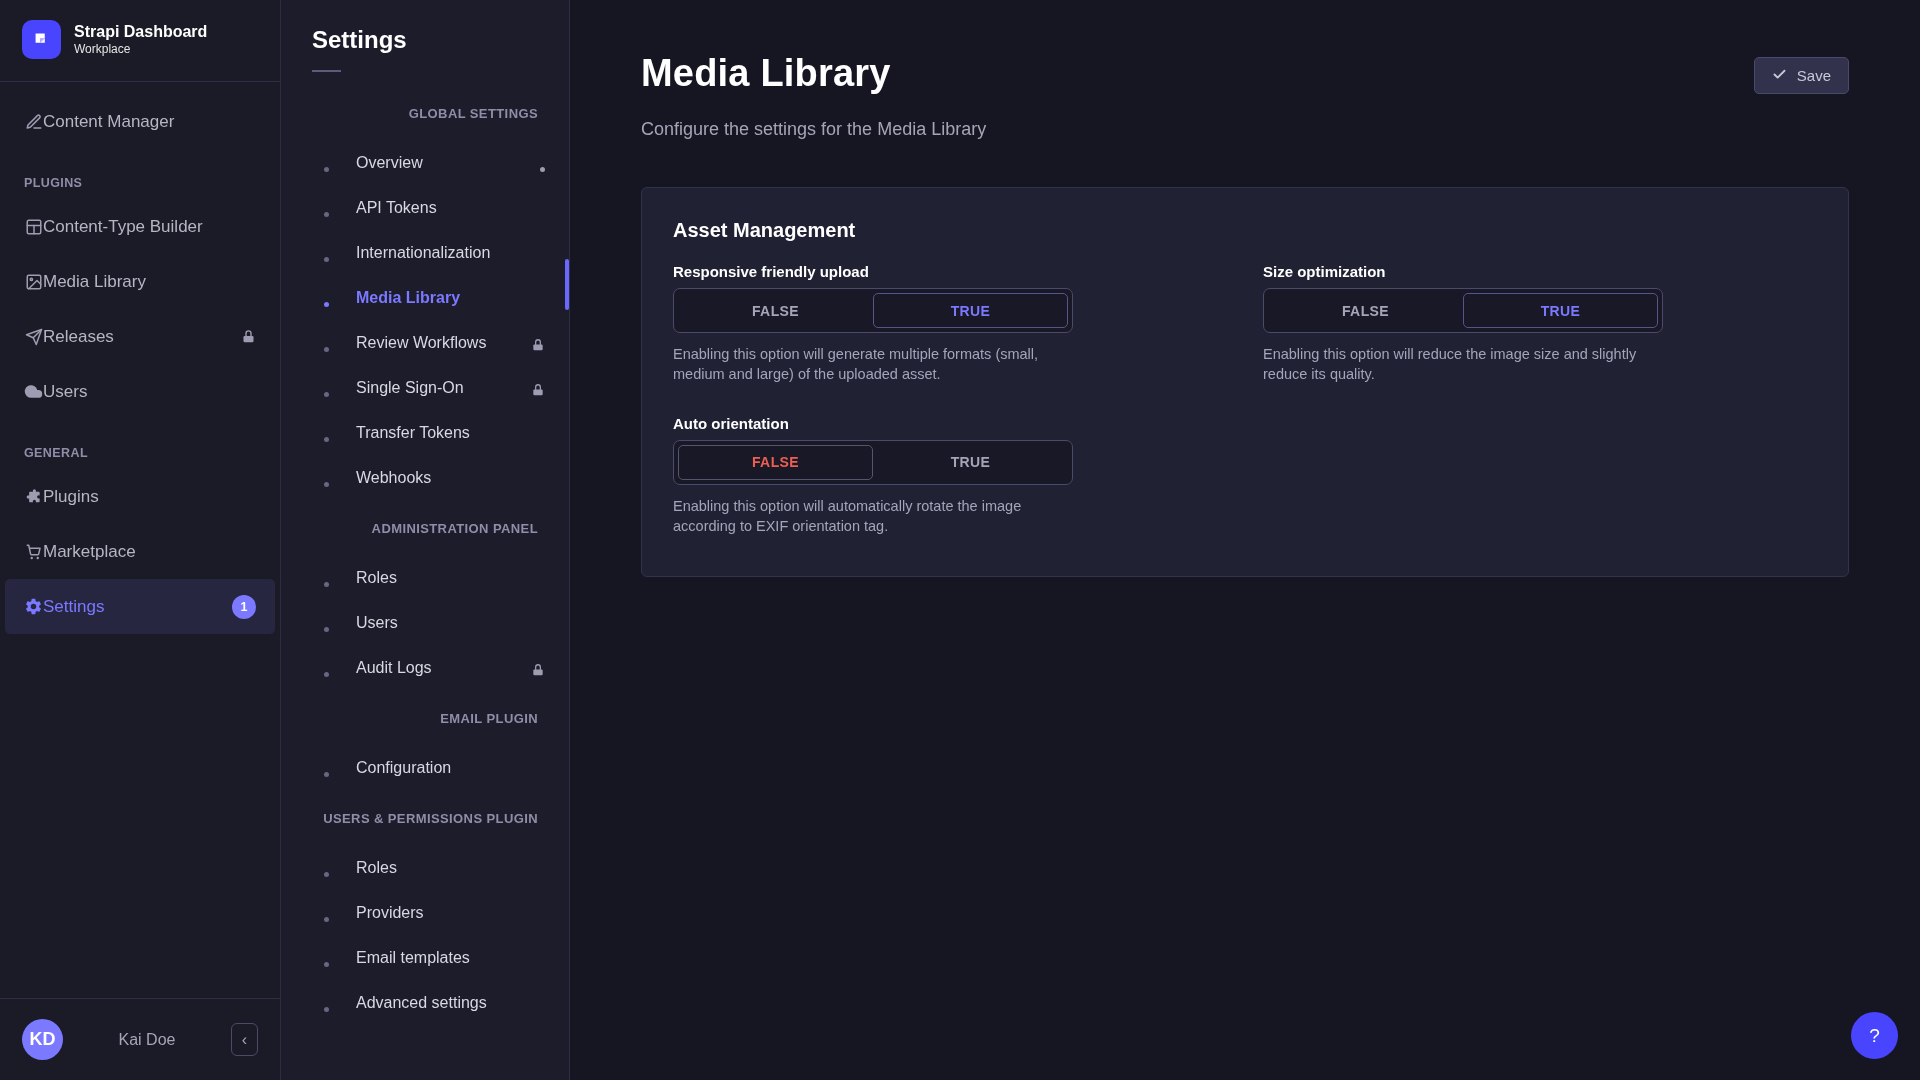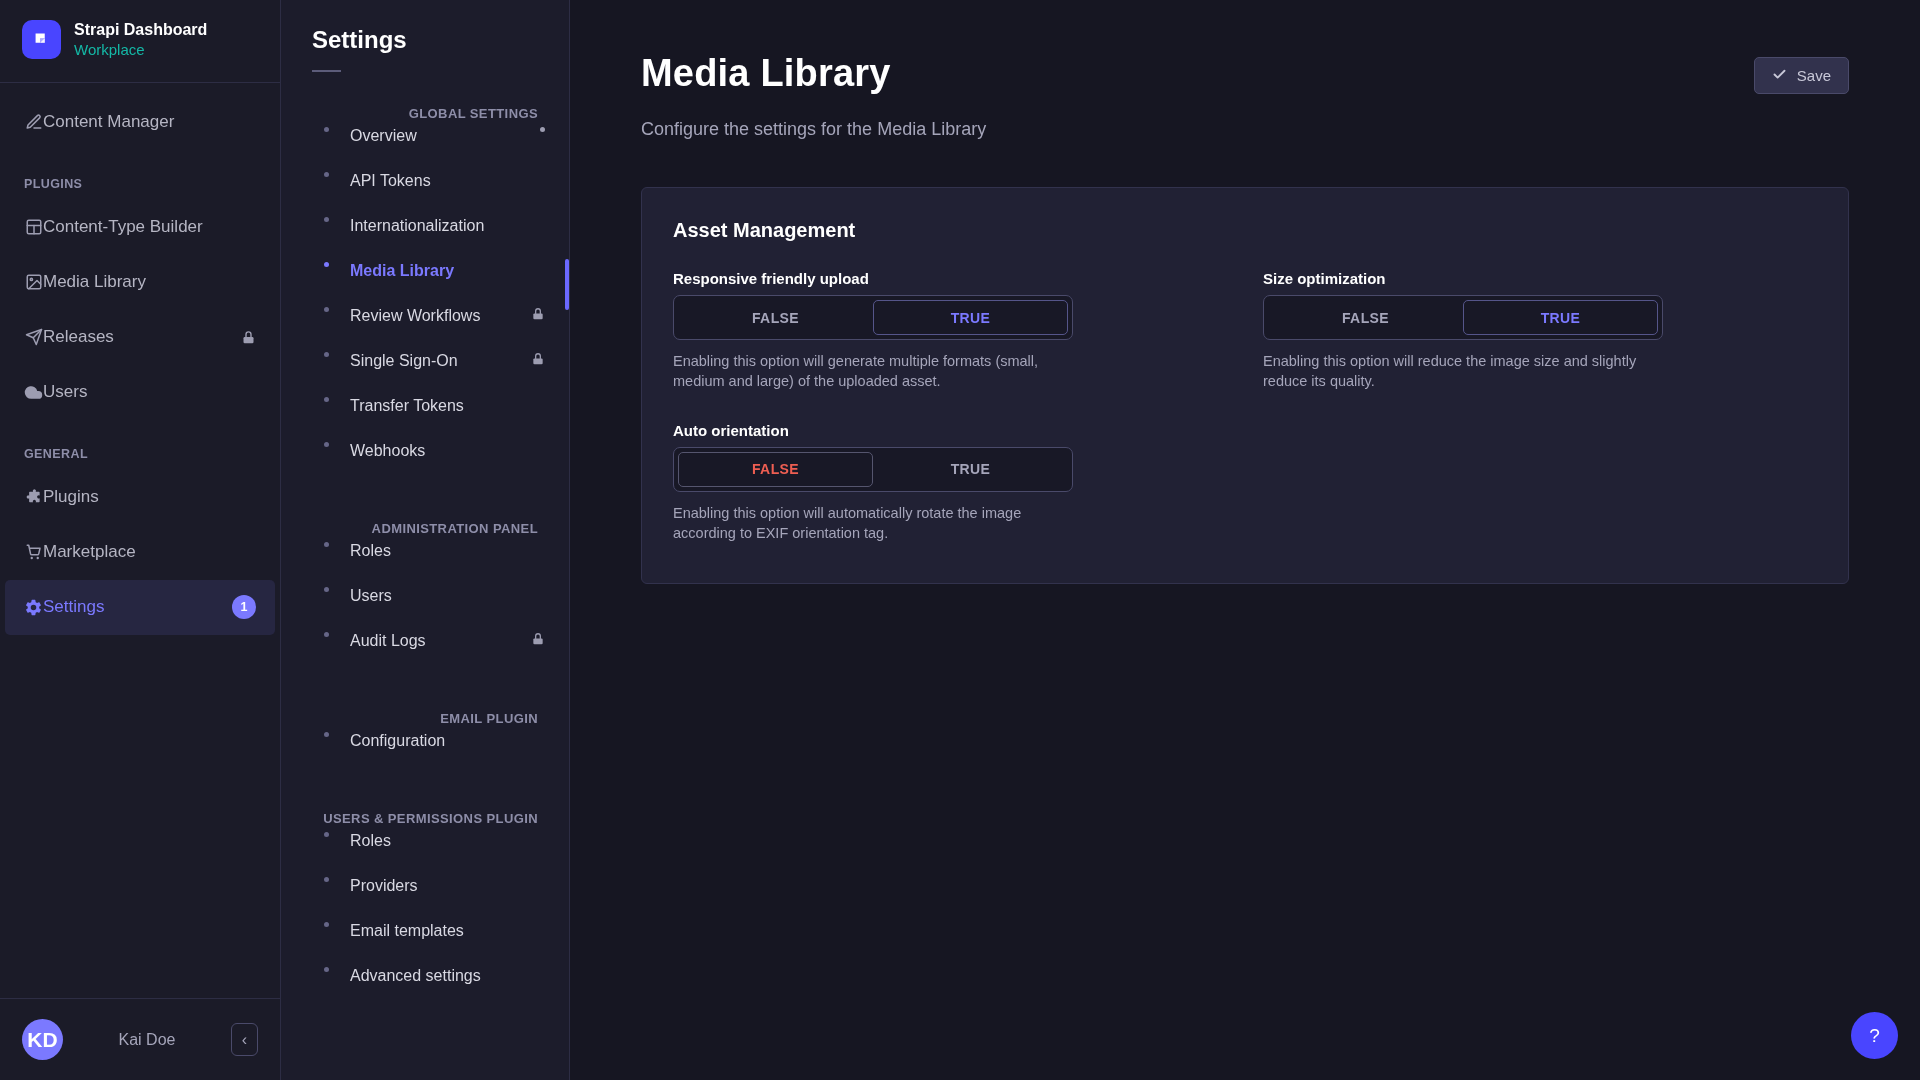--- a/index.html
+++ b/index.html
@@ -23,21 +23,21 @@
     display:flex; align-items:center; gap:13px;
     padding:20px 22px 22px 22px;
     border-bottom:1px solid #2d2d44;
   }
   .logo-mark {
     width:39px; height:39px; border-radius:10px;
     background:#4945ff; display:flex; align-items:center; justify-content:center;
     flex-shrink:0;
   }
   .logo-title { font-size:16px; font-weight:bold; color:#fff; line-height:1.25; }
-  .logo-sub { font-size:15px; color:#14b8a6; line-height:1.3; }
+  .logo-sub { font-size:12px; color:#e5e5e5; line-height:1.3; }
 
   .nav { padding:12px 5px 0 5px; flex:1; }
   .nav-item {
     height:55px; display:flex; align-items:center; 
     padding:0 19px; border-radius:5px;
     color:#b5b5c3; font-size:17px; cursor:pointer;
   }
   .nav-item .nicon { color:#9d9db1; width:19px; display:flex; justify-content:center; }
   .nav-item.active { background:#262641; color:#7b79ff; }
   .nav-item.active .nicon { color:#7b79ff; }
@@ -56,21 +56,21 @@
   .row-lock { margin-left:auto; color:#9d9db1; }
 
   .user-row {
     border-top:1px solid #2d2d44;
     padding:20px 22px; display:flex; align-items:center;
   }
   .avatar {
     width:41px; height:41px; border-radius:50%;
     background:#7b79ff; color:#fff;
     display:flex; align-items:center; justify-content:center;
-    font-size:21px; font-weight:bold; flex-shrink:0;
+    font-size:18px; font-weight:bold; flex-shrink:0;
   }
   .user-name { color:#a5a5ba; font-size:16px; margin:0 auto; }
   .collapse-btn {
     width:27px; height:33px; border:1px solid #4a4a6a; border-radius:6px;
     background:transparent; color:#a5a5ba; font-size:16px;
     display:flex; align-items:center; justify-content:center; cursor:pointer;
   }
 
   
   .subnav {
@@ -79,21 +79,21 @@
     border-right:1px solid #2d2d44;
     padding-top:26px; position:relative; overflow:hidden;
   }
   .subnav-title { padding:0 31px; font-size:24px; font-weight:bold; color:#fff; }
   .subnav-rule { width:29px; height:2px; background:#5c5c7a; margin:16px 0 0 31px; }
   .group-label {
     padding:34px 31px 6px 31px;
     font-size:13px; font-weight:bold; letter-spacing:.4px; color:#8e8ea9;text-align:right;
   }
   .subnav-item {
-    height:45px; display:flex; align-items:flex-start; gap:21px;
+    height:45px; display:flex; align-items:flex-end; gap:27px;
     padding:0 24px 0 43px; font-size:16px; color:#d9d9e3;
     position:relative; cursor:pointer;
   }
   .bullet { width:5px; height:5px; border-radius:50%; background:#666687; flex-shrink:0; }
   .subnav-item.active { color:#7b79ff; font-weight:bold; }
   .subnav-item.active .bullet { background:#7b79ff; }
   .active-indicator {
     position:absolute; right:0; top:-3px; width:4px; height:51px;
     background:#6b68ff; border-radius:2px;
   }
@@ -115,21 +115,21 @@
   }
   .save-btn .check { color:#c8c8d8; }
 
   .card {
     margin-top:47px;
     background:#212134; border:1px solid #32324d; border-radius:6px;
     padding:31px 31px 40px 31px;
   }
   .card-title { font-size:20px; font-weight:bold; color:#fff; }
   .fields-grid {
-    margin-top:28px;
+    margin-top:21px;
     display:grid; grid-template-columns:400px 400px;
     column-gap:190px; row-gap:30px;
   }
   .field-label { font-size:15px; font-weight:bold; color:#fff; margin-bottom:8px; }
   .toggle {
     display:flex; height:45px; padding:4px;
     background:#181826; border:1px solid #4a4a6a; border-radius:7px;
   }
   .opt {
     flex:1; display:flex; align-items:center; justify-content:center;

